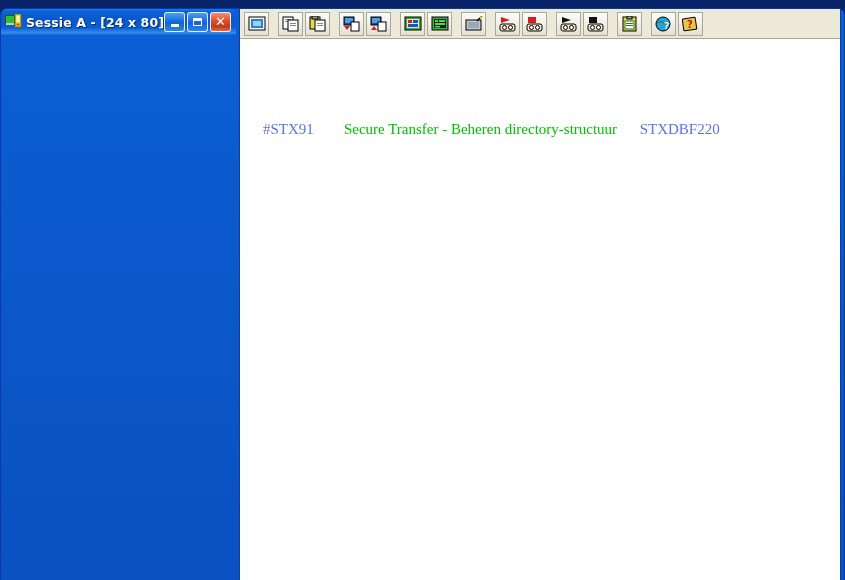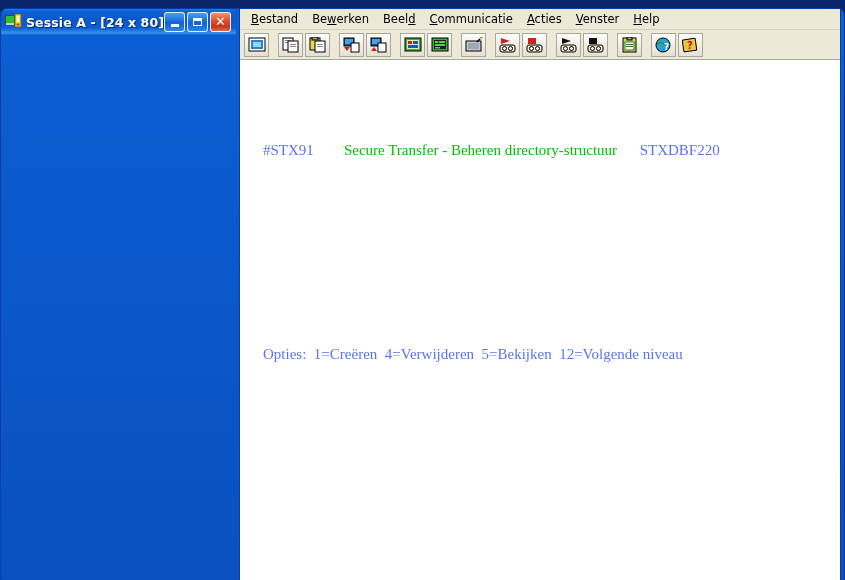--- a/index.html
+++ b/index.html
@@ -157,29 +157,20 @@
           <span class="glyph-max"></span>
         </span>
       <span class="tbtn close">
           <span class="glyph-close">✕</span>
         </span>
     </span>
   </div>
 
   <div id="client">
 
-    <div id="menubar">
-      <span class="menu-item"><u>B</u><span>estand</span></span>
-      <span class="menu-item">Be<u>w</u>erken</span>
-      <span class="menu-item">Beel<u>d</u></span>
-      <span class="menu-item"><u>C</u>ommunicatie</span>
-      <span class="menu-item"><u>A</u>cties</span>
-      <span class="menu-item"><u>V</u>enster</span>
-      <span class="menu-item"><u>H</u>elp</span>
-    </div>
 
     <div id="toolbar">
       <span class="tb-btn">
         <svg width="18" height="16">
             <rect x="1" y="1" width="16" height="13" fill="#fff" stroke="#000"></rect>
             <rect x="3" y="3" width="12" height="9" fill="#2f7fd0"></rect>
             <rect x="5" y="5" width="8" height="5" fill="#8fd8f0"></rect>
           </svg>
       </span>
       <span class="tb-sep"></span>
@@ -312,21 +303,20 @@
       <div id="screen">
 
         
         <div class="row"><span class="blue">#STX91</span><span class="black">        </span><span class="green">Secure Transfer - Beheren directory-structuur</span><span class="black">      </span><span class="blue">STXDBF220</span></div>
 
         
 
         <div class="row"> </div>
 
         
-        <div class="row"><span class="blue">Opties:  1=Creëren  4=Verwijderen  5=Bekijken  12=Volgende niveau</span></div>
 
         
 
         
         
 
         
         
 
         

